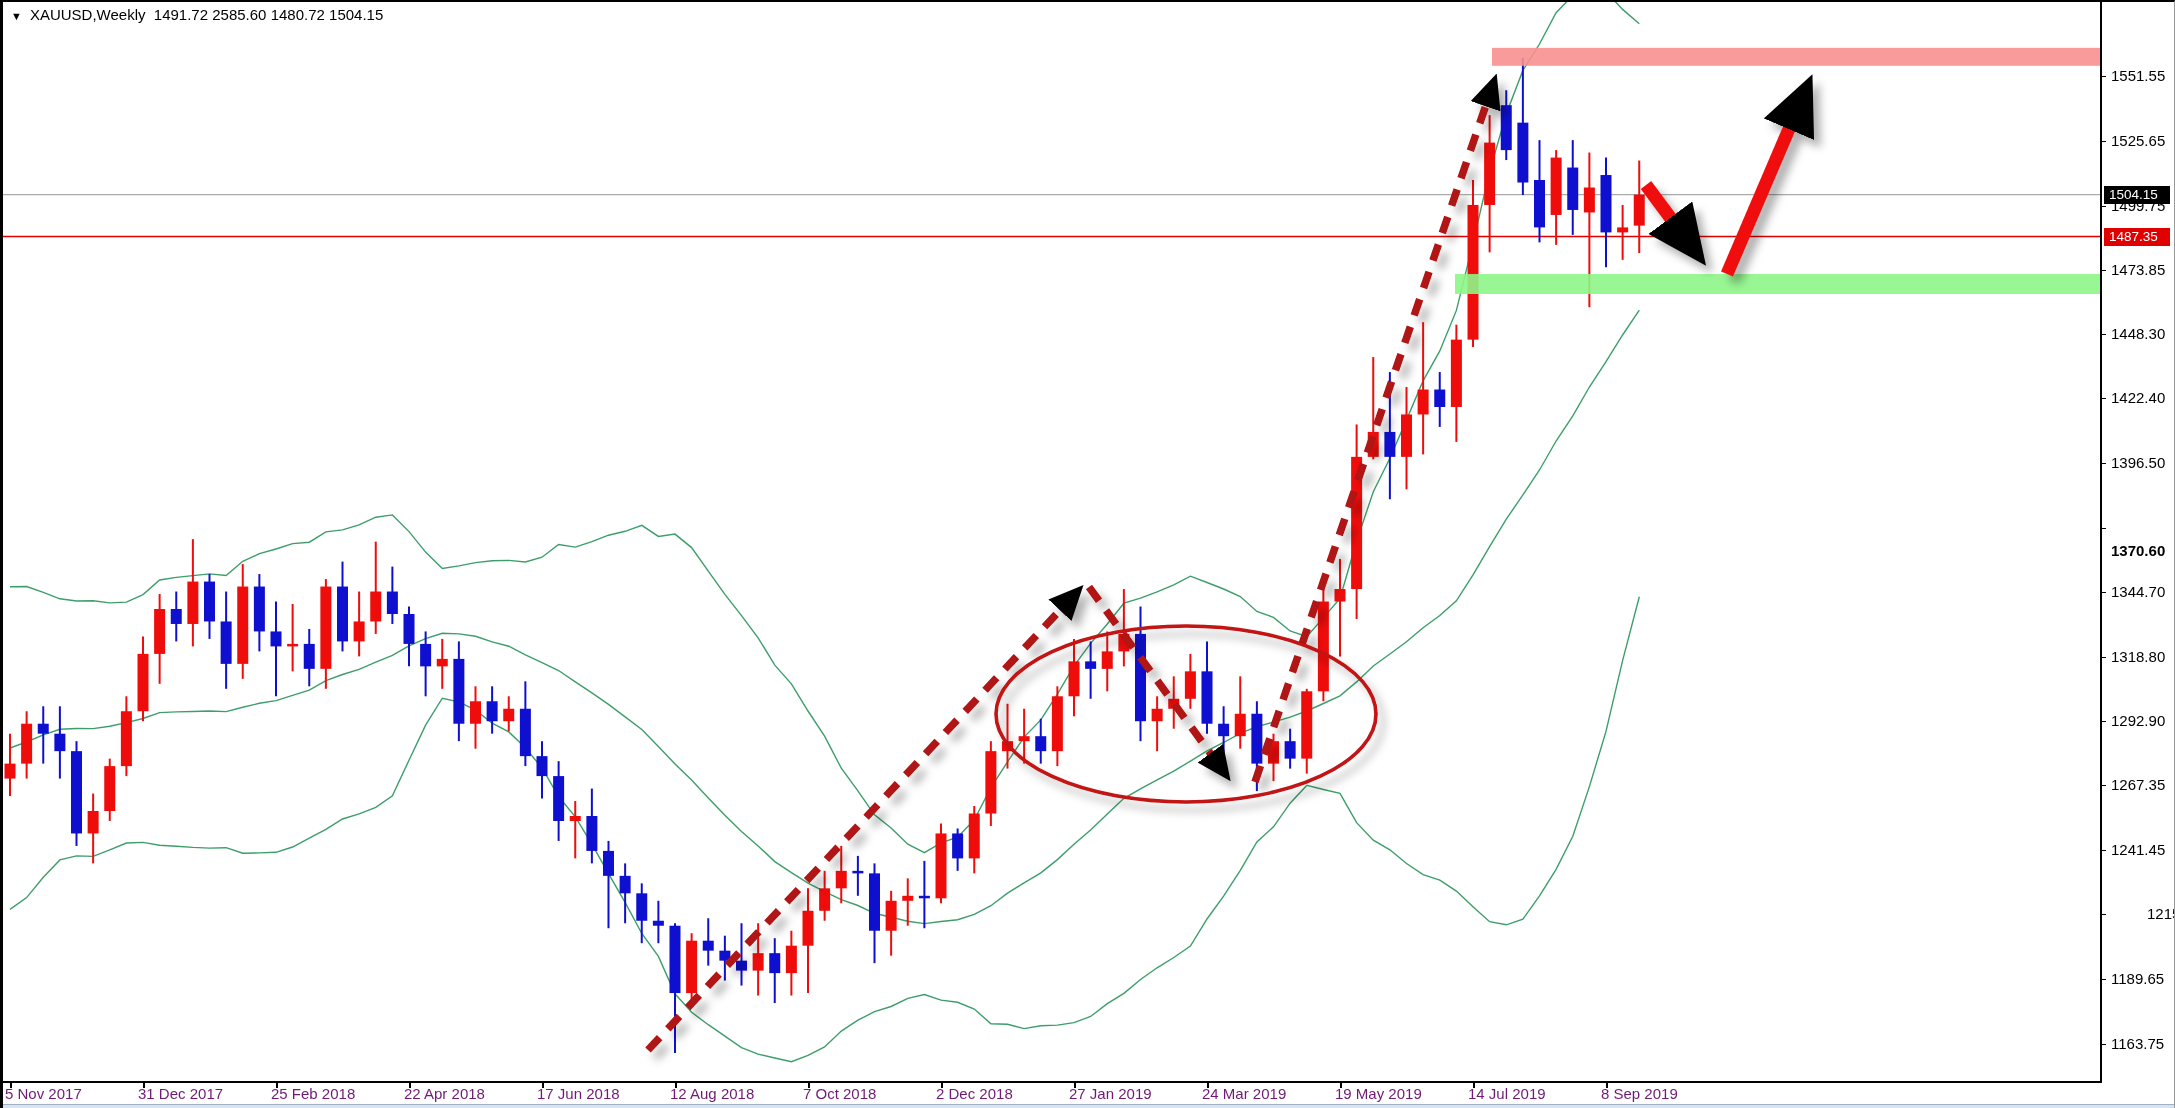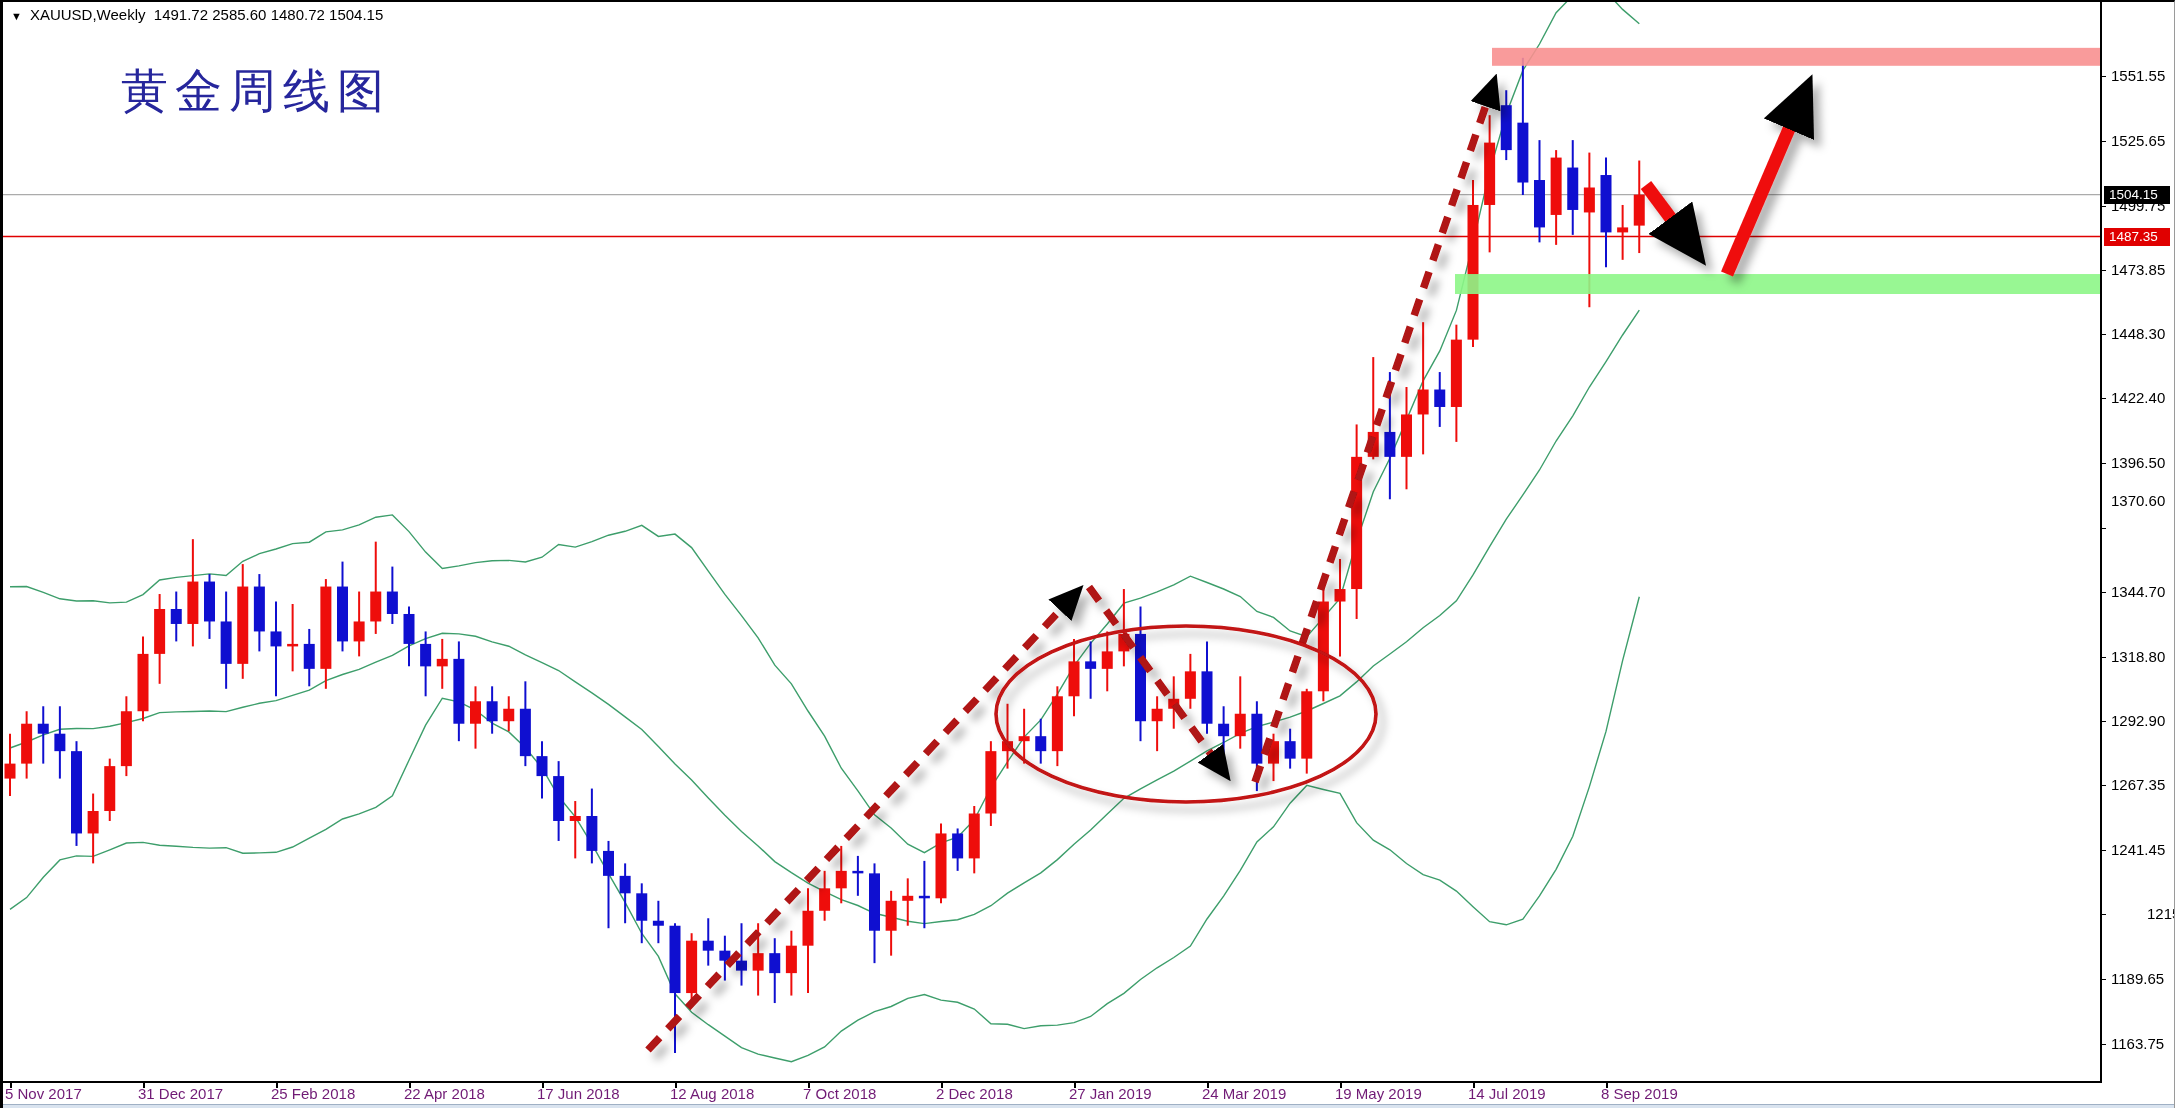--- a/index.html
+++ b/index.html
@@ -32,21 +32,20 @@
     position:absolute;left:0;top:1102px;width:2175px;height:6px;
     background:#d9e3ef;border-top:1px solid #9fb0c4;z-index:13;
   }
 </style>
 </head>
 <body>
 
 <div class="window">
   <div class="hdr"><span class="tri">▼</span><b>XAUUSD,Weekly</b><span>  </span><span>1491.72</span><span> </span><span>2585.60</span><span> </span><span>1480.72</span><span> </span><span>1504.15</span></div>
 
-  <div class="chart-title">黄金周线图</div>
 
   <svg id="plot" width="2097" height="1081" viewBox="0 0 2097 1081">
       <defs>
         <marker id="arrow-dark" markerWidth="4.6" markerHeight="4.2" refX="0.6" refY="2.1" orient="auto" markerUnits="strokeWidth">
           <path d="M0,0 L4.6,2.1 L0,4.2 Z" fill="currentColor"></path>
         </marker>
         <marker id="arrow-bright" markerWidth="4.6" markerHeight="4.2" refX="0.6" refY="2.1" orient="auto" markerUnits="strokeWidth">
           <path d="M0,0 L4.6,2.1 L0,4.2 Z" fill="currentColor"></path>
         </marker>
         <filter id="ds" x="-40%" y="-40%" width="180%" height="180%">
@@ -287,21 +286,21 @@
       <div class="ylab" style="left: 2108px; top: 195px;">1499.75</div>
       <div class="ytick" style="left: 2097px; top: 268px;"></div>
       <div class="ylab" style="left: 2108px; top: 259px;">1473.85</div>
       <div class="ytick" style="left: 2097px; top: 332px;"></div>
       <div class="ylab" style="left: 2108px; top: 323px;">1448.30</div>
       <div class="ytick" style="left: 2097px; top: 396px;"></div>
       <div class="ylab" style="left: 2108px; top: 387px;">1422.40</div>
       <div class="ytick" style="left: 2097px; top: 461px;"></div>
       <div class="ylab" style="left: 2108px; top: 452px;">1396.50</div>
       <div class="ytick" style="left: 2097px; top: 526px;"></div>
-      <div class="ylab" style="left: 2108px; top: 490px;">1370.60</div>
+      <div class="ylab" style="left: 2108px; top: 540px; font-weight: bold;">1370.60</div>
       <div class="ytick" style="left: 2097px; top: 590px;"></div>
       <div class="ylab" style="left: 2108px; top: 581px;">1344.70</div>
       <div class="ytick" style="left: 2097px; top: 655px;"></div>
       <div class="ylab" style="left: 2108px; top: 646px;">1318.80</div>
       <div class="ytick" style="left: 2097px; top: 719px;"></div>
       <div class="ylab" style="left: 2108px; top: 710px;">1292.90</div>
       <div class="ytick" style="left: 2097px; top: 783px;"></div>
       <div class="ylab" style="left: 2108px; top: 774px;">1267.35</div>
       <div class="ytick" style="left: 2097px; top: 848px;"></div>
       <div class="ylab" style="left: 2108px; top: 839px;">1241.45</div>

